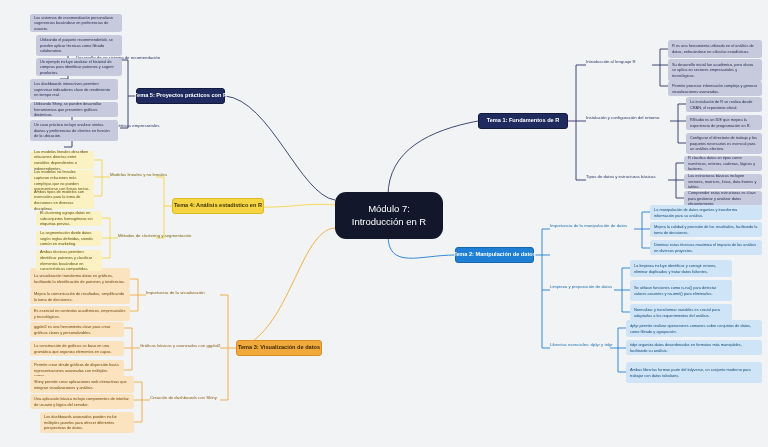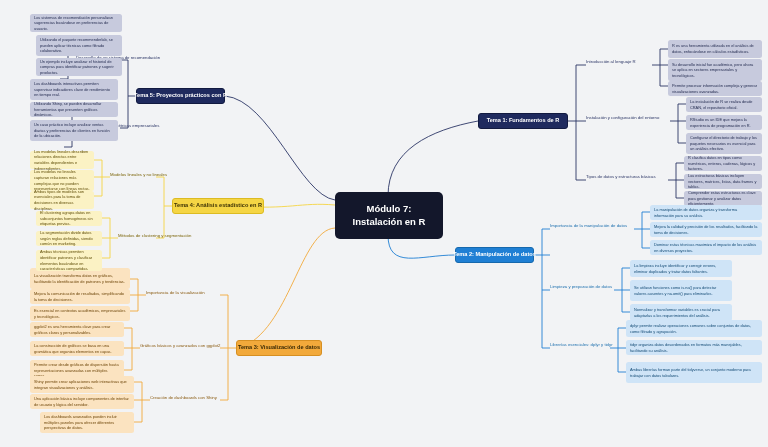--- a/index.html
+++ b/index.html
@@ -9,22 +9,22 @@
     font-family:"Liberation Sans","DejaVu Sans",sans-serif;
     position:relative;
   }
   #map{position:absolute;left:0;top:0;width:768px;height:447px;}
   svg.links{position:absolute;left:0;top:0;width:768px;height:447px;pointer-events:none;}
 
   .node{position:absolute;box-sizing:border-box;}
 
   
   .central{
-    background:#13172b;color:#ffffff;border-radius:5px;
-    font-size:9.5px;font-weight:bold;line-height:1.35;
+    background:#13172b;color:#ffffff;border-radius:11px;
+    font-size:9.5px;font-weight:normal;line-height:1.35;
     text-align:center;padding:11px 10px;
     display:flex;align-items:center;justify-content:center;
   }
   .central span{display:block;}
 
   
   .topic{
     border-radius:3px;font-size:5.6px;font-weight:bold;line-height:1.3;
     padding:4px 7px;text-align:center;
     display:flex;align-items:center;justify-content:center;
@@ -144,21 +144,21 @@
 
       <path d="M80 128 L72 128 L72 110 L64 110" stroke="#2b3565"></path>
       <path d="M72 128 L64 128" stroke="#2b3565"></path>
       <path d="M72 128 L72 147 L64 147" stroke="#2b3565"></path>
     </g>
   </svg>
 
   <div class="node central" style="left:335px;top:192px;width:108px;height:47px;">
     <div>
       <span>Módulo 7:</span>
-      <span>Instalación en R</span>
+      <span>Introducción en R</span>
     </div>
   </div>
 
   <div class="node topic navy" style="left:478px;top:113px;width:90px;height:16px;">Tema 1: Fundamentos de R</div>
 
   <div class="node sub navy" style="left:586px;top:59px;">Introducción al lenguaje R</div>
   <div class="node sub navy" style="left:586px;top:115px;">Instalación y configuración del entorno</div>
   <div class="node sub navy" style="left:586px;top:174px;">Tipos de datos y estructuras básicas</div>
 
   <div class="node leaf navy" style="left:668px;top:40px;width:94px;height:18px;">R es una herramienta utilizada en el análisis de datos, enfocándose en cálculos estadísticos.</div>

